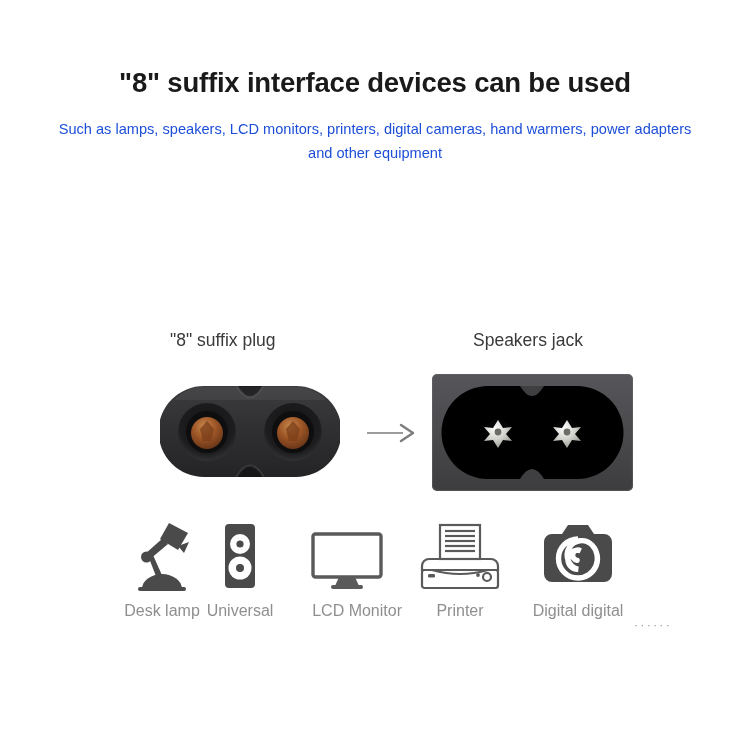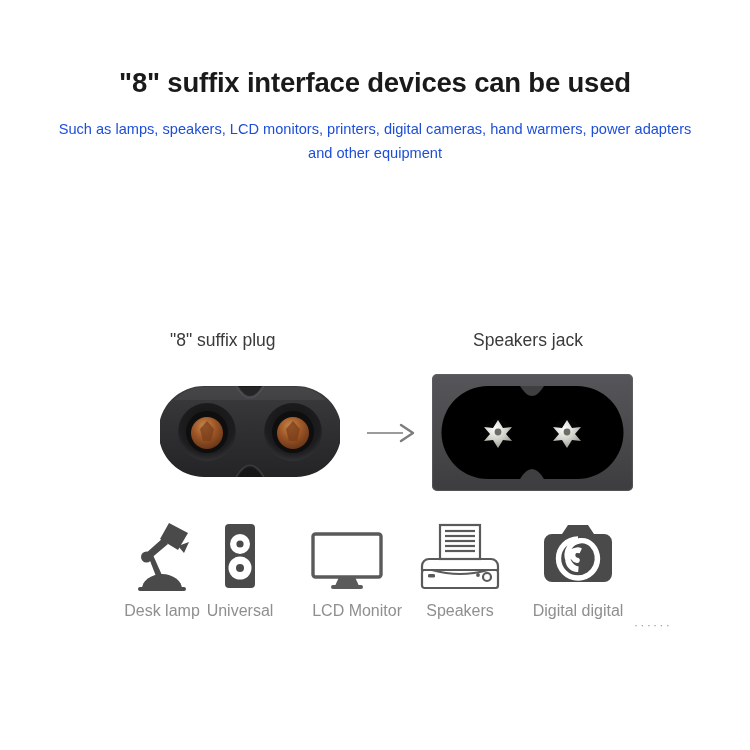--- a/index.html
+++ b/index.html
@@ -303,21 +303,21 @@
 
             <rect x="8" y="50" width="76" height="18" rx="2.5"></rect>
 
             <path d="M18,50 q28,8 56,0"></path>
             <circle cx="73" cy="57" r="4"></circle>
           </g>
           <circle cx="64" cy="55" r="1.9" fill="#5a5a5a"></circle>
           <rect x="14" y="54" width="7" height="3.6" rx="1.4" fill="#5a5a5a"></rect>
         </svg>
       </div>
-      <div class="lbl">Speakers</div>
+      <div class="lbl">Printer</div>
     </div>
 
     <div class="dev dev-camera">
       <div class="ico">
         <svg width="80" height="72" viewBox="0 0 80 72" xmlns="http://www.w3.org/2000/svg">
 
           <path d="M6,22 a8,8 0 0 1 8,-8 h10 l6,-9 h20 l6,9 h10 a8,8 0 0 1 8,8 v32 a8,8 0 0 1 -8,8 h-52 a8,8 0 0 1 -8,-8 Z" fill="#4a4a4a"></path>
 
           <path d="M40,11 a27,27 0 1 1 -0.1,0" fill="none" stroke="#ffffff" stroke-width="0"></path>
           <path d="M59.5,38.5

